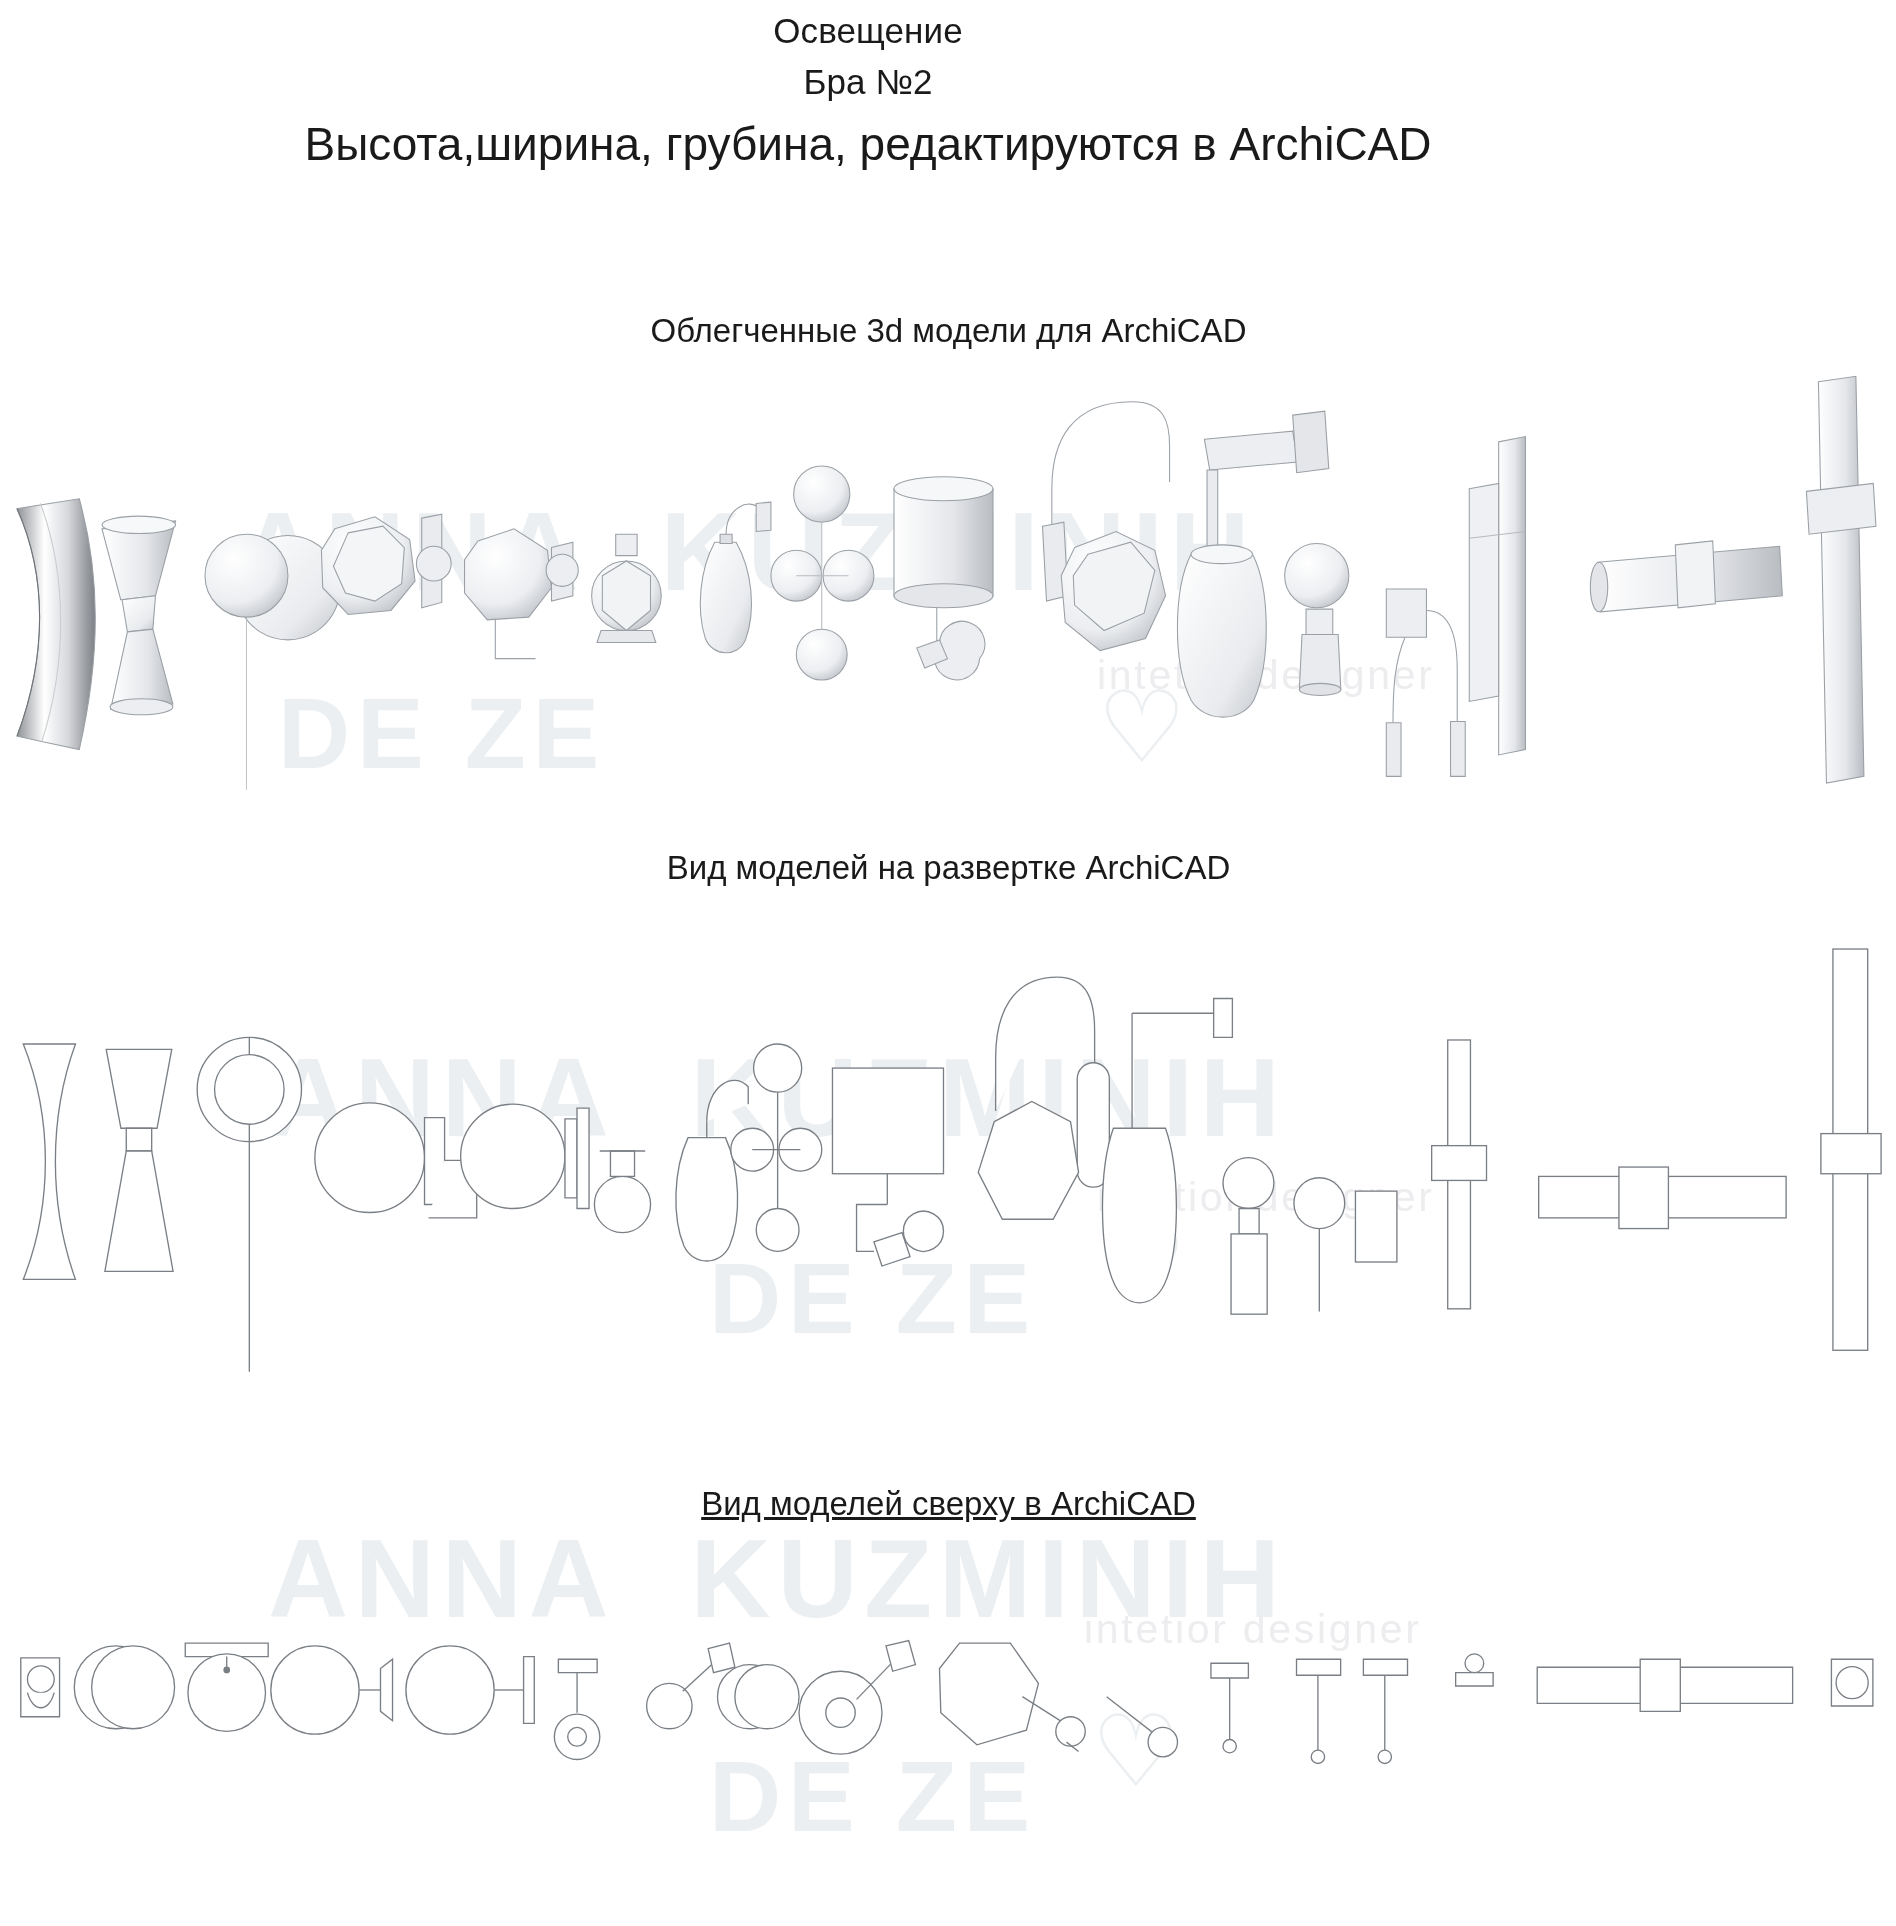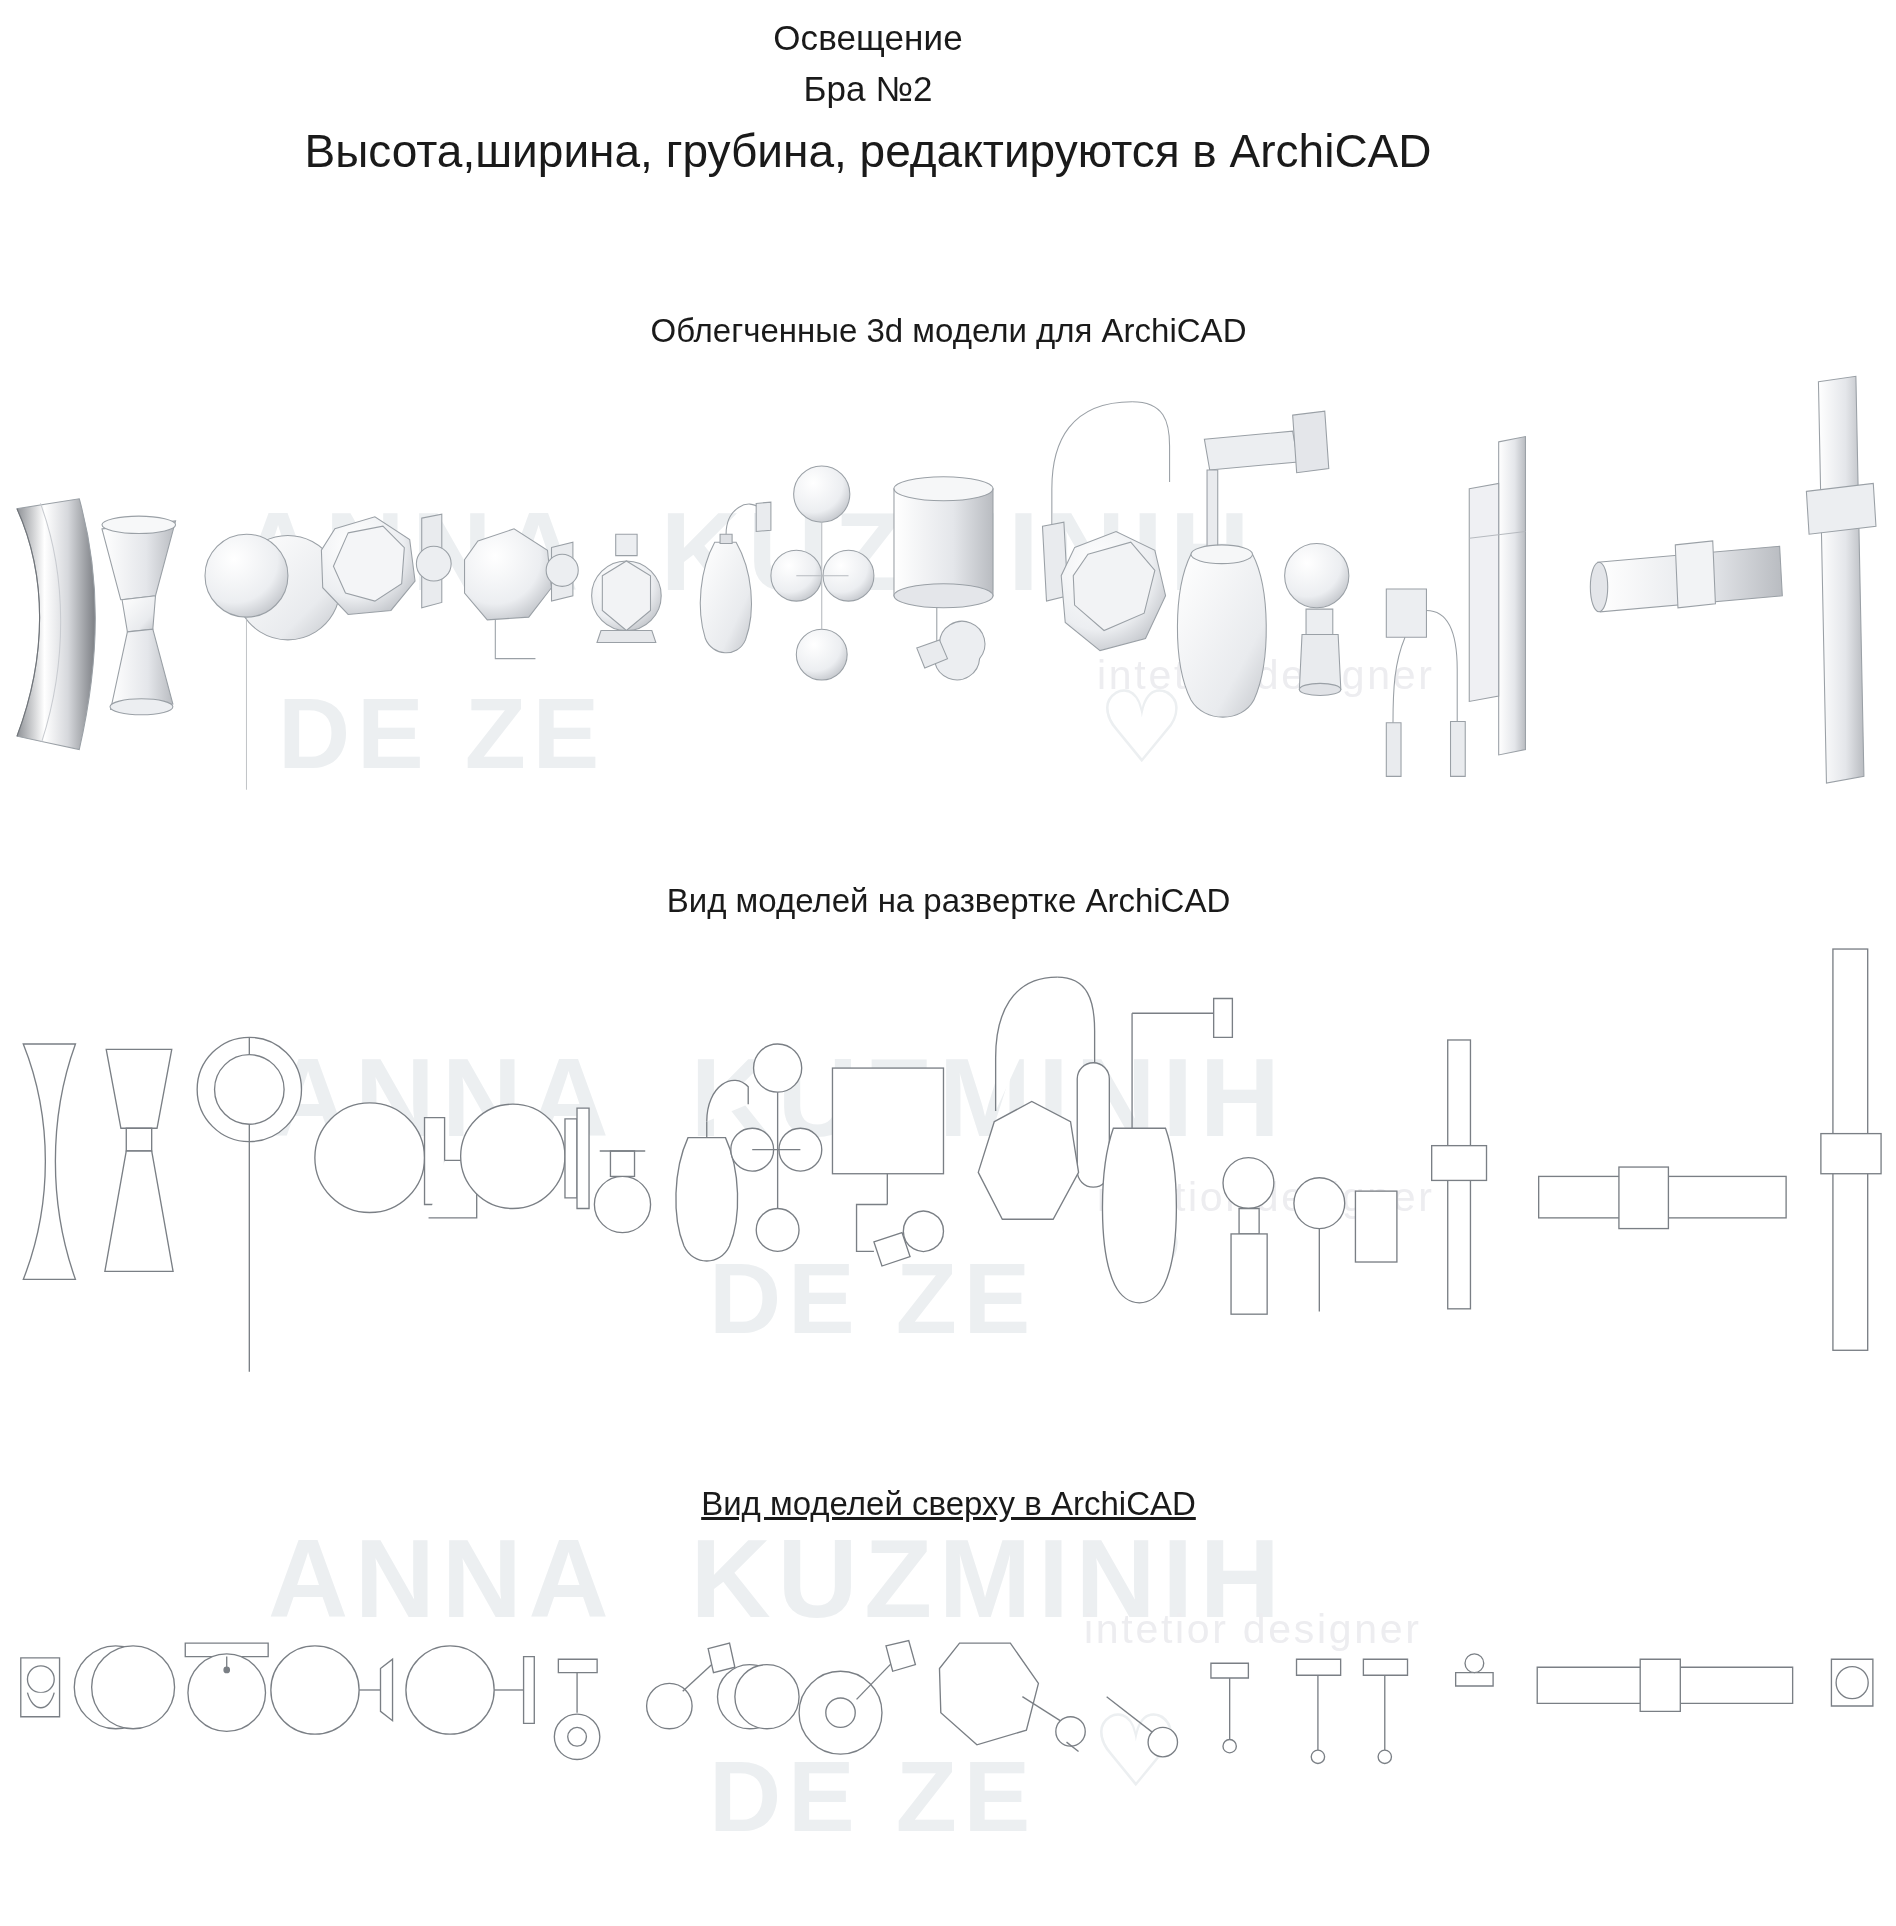--- a/index.html
+++ b/index.html
@@ -16,21 +16,21 @@
     color: #1a1a1a;
   }
 
   
   .header {
     position: absolute;
     top: 0;
     left: 0;
     width: 1736px;
     text-align: center;
-    padding-top: 12px;
+    padding-top: 5px;
     box-sizing: border-box;
   }
   .title-line {
     font-size: 35px;
     line-height: 51px;
     letter-spacing: 0.1px;
   }
   .subtitle-line {
     font-size: 46px;
     line-height: 51px;
@@ -38,21 +38,21 @@
   }
 
   .section-caption {
     position: absolute;
     width: 1897px;
     text-align: center;
     font-size: 33px;
     line-height: 44px;
   }
   #caption-3d { top: 309px; }
-  #caption-elevation { top: 879px; }
+  #caption-elevation { top: 846px; }
   #caption-top { top: 1482px; text-decoration: underline; }
 
   
   .wm {
     position: absolute;
     color: #eceff1;
     font-weight: bold;
     letter-spacing: 6.7px;
     user-select: none;
     pointer-events: none;

